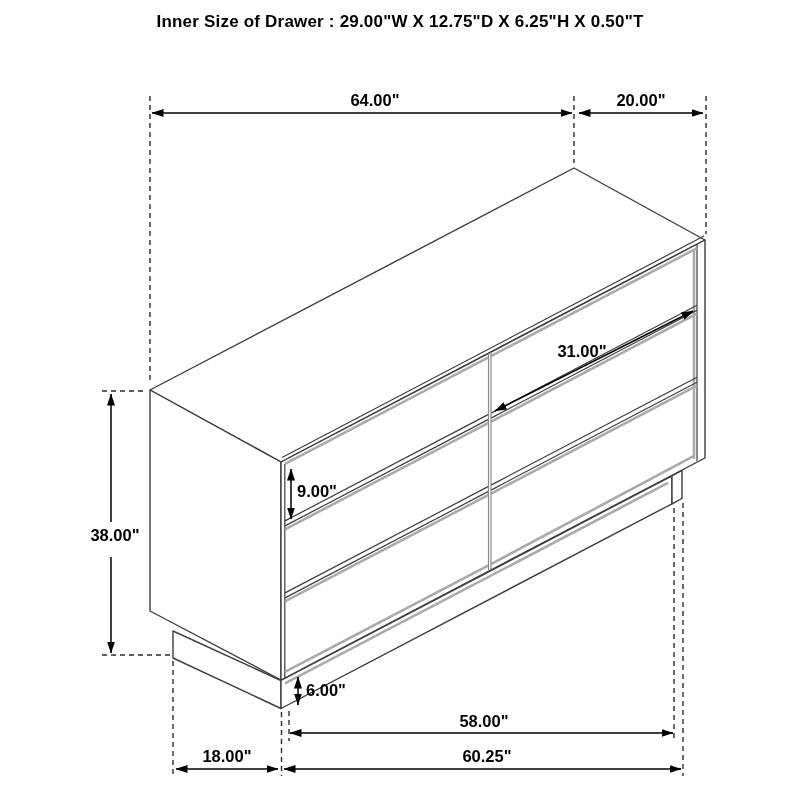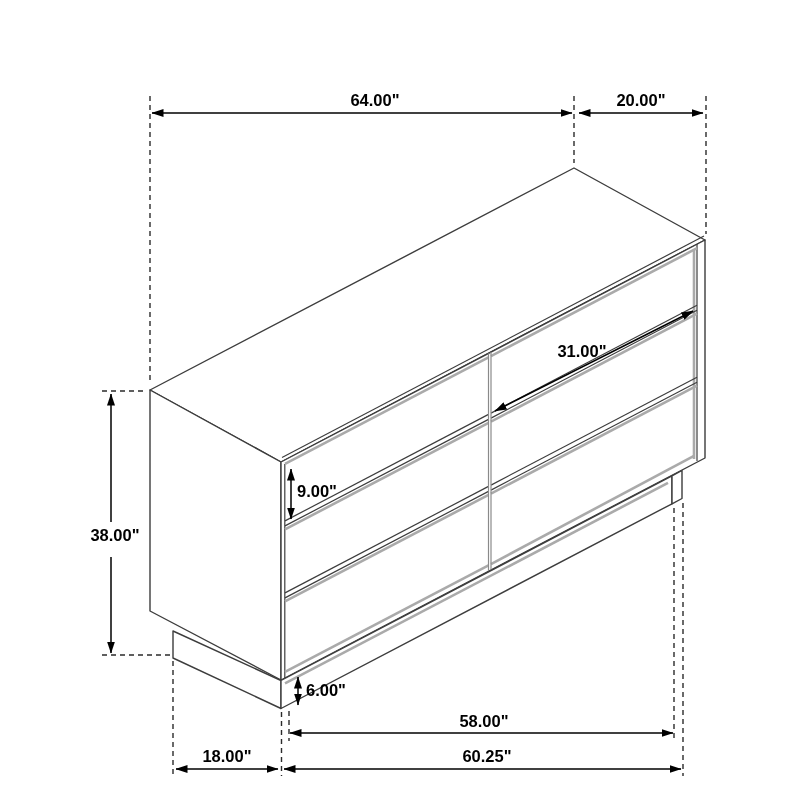--- a/index.html
+++ b/index.html
@@ -14,20 +14,21 @@
   .divline{fill:none;stroke:#8a8a8a;stroke-width:1.2;}
   .dim{fill:none;stroke:#000000;stroke-width:1.5;}
   .diag{fill:none;stroke:#000000;stroke-width:1.6;}
   .ext{fill:none;stroke:#2b2b2b;stroke-width:1.4;stroke-dasharray:5 4;}
   .lbl{font-family:"Liberation Sans",sans-serif;font-size:16.5px;font-weight:bold;fill:#000;}
 </style>
 </head>
 <body>
 
 <div class="canvas">
+  <div class="title">Inner Size of Drawer : 29.00"W X 12.75"D X 6.25"H X 0.50"T</div>
 
   <svg width="800" height="800" viewBox="0 0 800 800">
     <defs>
       <marker id="arr" viewBox="0 0 12 8" refX="11.5" refY="4" markerWidth="12" markerHeight="8" markerUnits="userSpaceOnUse" orient="auto-start-reverse">
         <path d="M0 0 L12 4 L0 8 Z" fill="#000"></path>
       </marker>
     </defs>
 
     <g>
 

